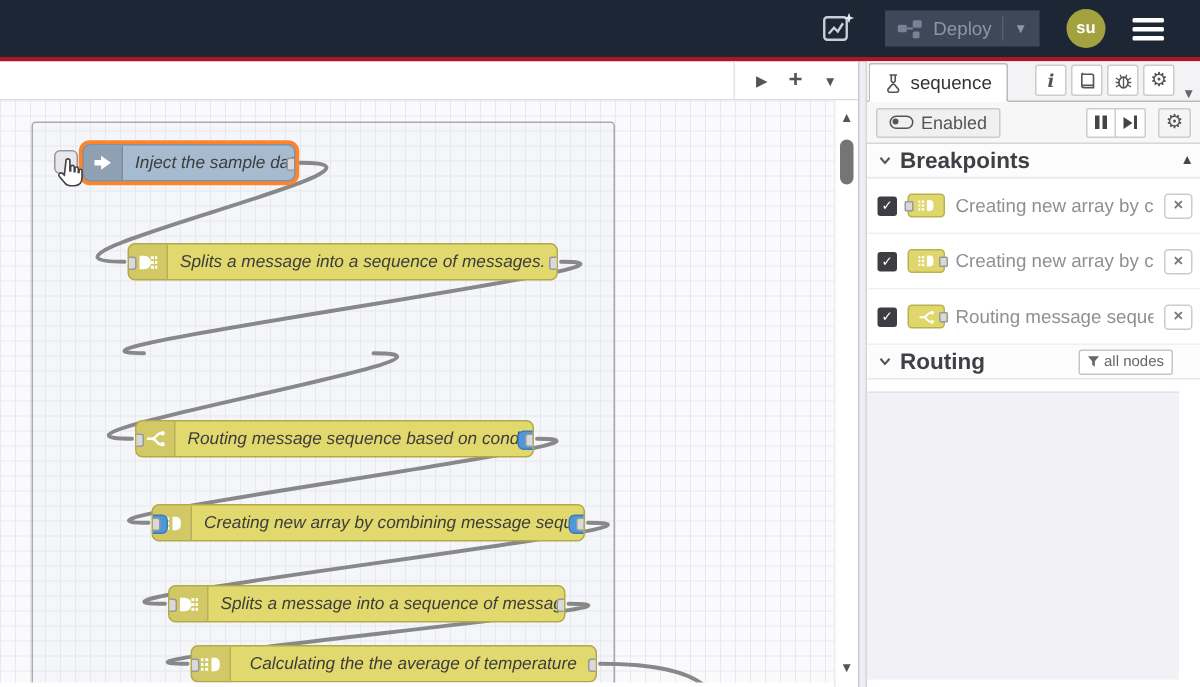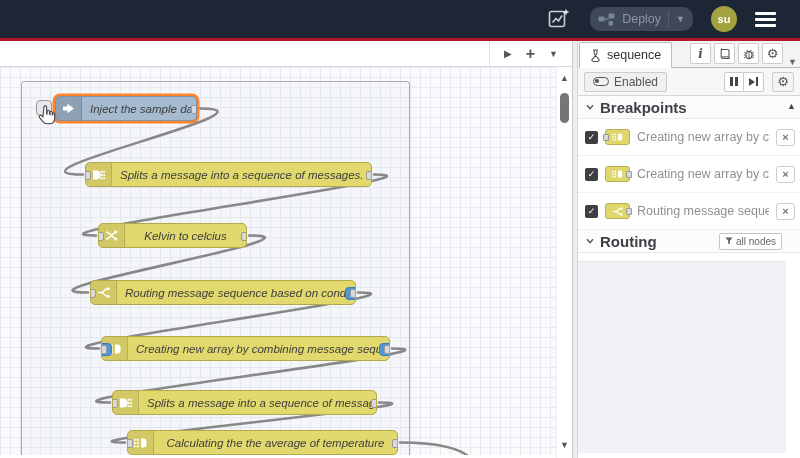--- a/index.html
+++ b/index.html
@@ -2,21 +2,21 @@
 <html><head>
 <meta charset="utf-8">
 <style>
   * { margin:0; padding:0; box-sizing:border-box; }
   html,body { width:800px; height:458px; overflow:hidden; font-family:"Liberation Sans",sans-serif; background:#fff; }
   .app { width:800px; height:458px; display:flex; flex-direction:column; }
 
   
   .header { height:38px; background:#1d2634; display:flex; align-items:center; justify-content:flex-end; gap:18px; padding-right:24px; flex:0 0 auto; }
   .hdr-icon-btn { width:26px; height:26px; display:flex; align-items:center; justify-content:center; cursor:pointer; }
-  .deploy-btn { height:24px; background:#3e4859; border-radius:10px; display:flex; align-items:center; gap:7px; padding:0 8px; }
+  .deploy-btn { height:24px; background:#3e4859; border-radius:0; display:flex; align-items:center; gap:7px; padding:0 8px; }
   .deploy-label { color:#8d96a8; font-size:12.5px; }
   .deploy-sep { width:1px; height:16px; background:#545e71; }
   .caret { color:#8d96a8; font-size:9px; }
   .avatar { width:26px; height:26px; border-radius:50%; background:#a3a23f; color:#fff; font-size:11px; font-weight:bold; display:flex; align-items:center; justify-content:center; }
   .burger { display:flex; flex-direction:column; gap:3px; cursor:pointer; }
   .burger span { display:block; width:21px; height:3px; background:#fff; border-radius:1px; }
 
   .red-bar { height:3px; background:#ad1625; flex:0 0 auto; }
 
   
@@ -187,35 +187,20 @@
                   <rect x="11.4" y="4" width="1.6" height="2"></rect>
                   <rect x="11.4" y="7.2" width="1.6" height="2"></rect>
                 </g>
               </svg>
           </div>
           <span class="nlabel">Splits a message into a sequence of messages.</span>
           <div class="port in"></div>
           <div class="port out"></div>
         </div>
 
-        <div class="node yellow" style="left:98px; top:156px; width:149px;">
-          <div class="icon-region">
-            <svg width="13" height="11" viewBox="0 0 13 11">
-                <g stroke="#fff" stroke-width="1.6" fill="none">
-                  <path d="M1 2 C5 2 8 9 12 9"></path>
-                  <path d="M1 9 C5 9 8 2 12 2"></path>
-                </g>
-                <path d="M9.5 0 L13 2 L9.5 4z" fill="#fff"></path>
-                <path d="M9.5 7 L13 9 L9.5 11z" fill="#fff"></path>
-              </svg>
-          </div>
-          <span class="nlabel">Kelvin to celcius</span>
-          <div class="port in"></div>
-          <div class="port out"></div>
-        </div>
 
         <div class="node yellow" style="left:90px; top:213px; width:266px;">
           <div class="icon-region">
             <svg width="13" height="11" viewBox="0 0 13 11">
                 <g stroke="#fff" stroke-width="1.6" fill="none">
                   <path d="M1 5.5 h3.2"></path>
                   <path d="M4.2 5.5 C7.5 5.5 7 1.8 10.2 1.8"></path>
                   <path d="M4.2 5.5 C7.5 5.5 7 9.2 10.2 9.2"></path>
                 </g>
                 <circle cx="11.3" cy="1.8" r="1.5" fill="#fff"></circle>

